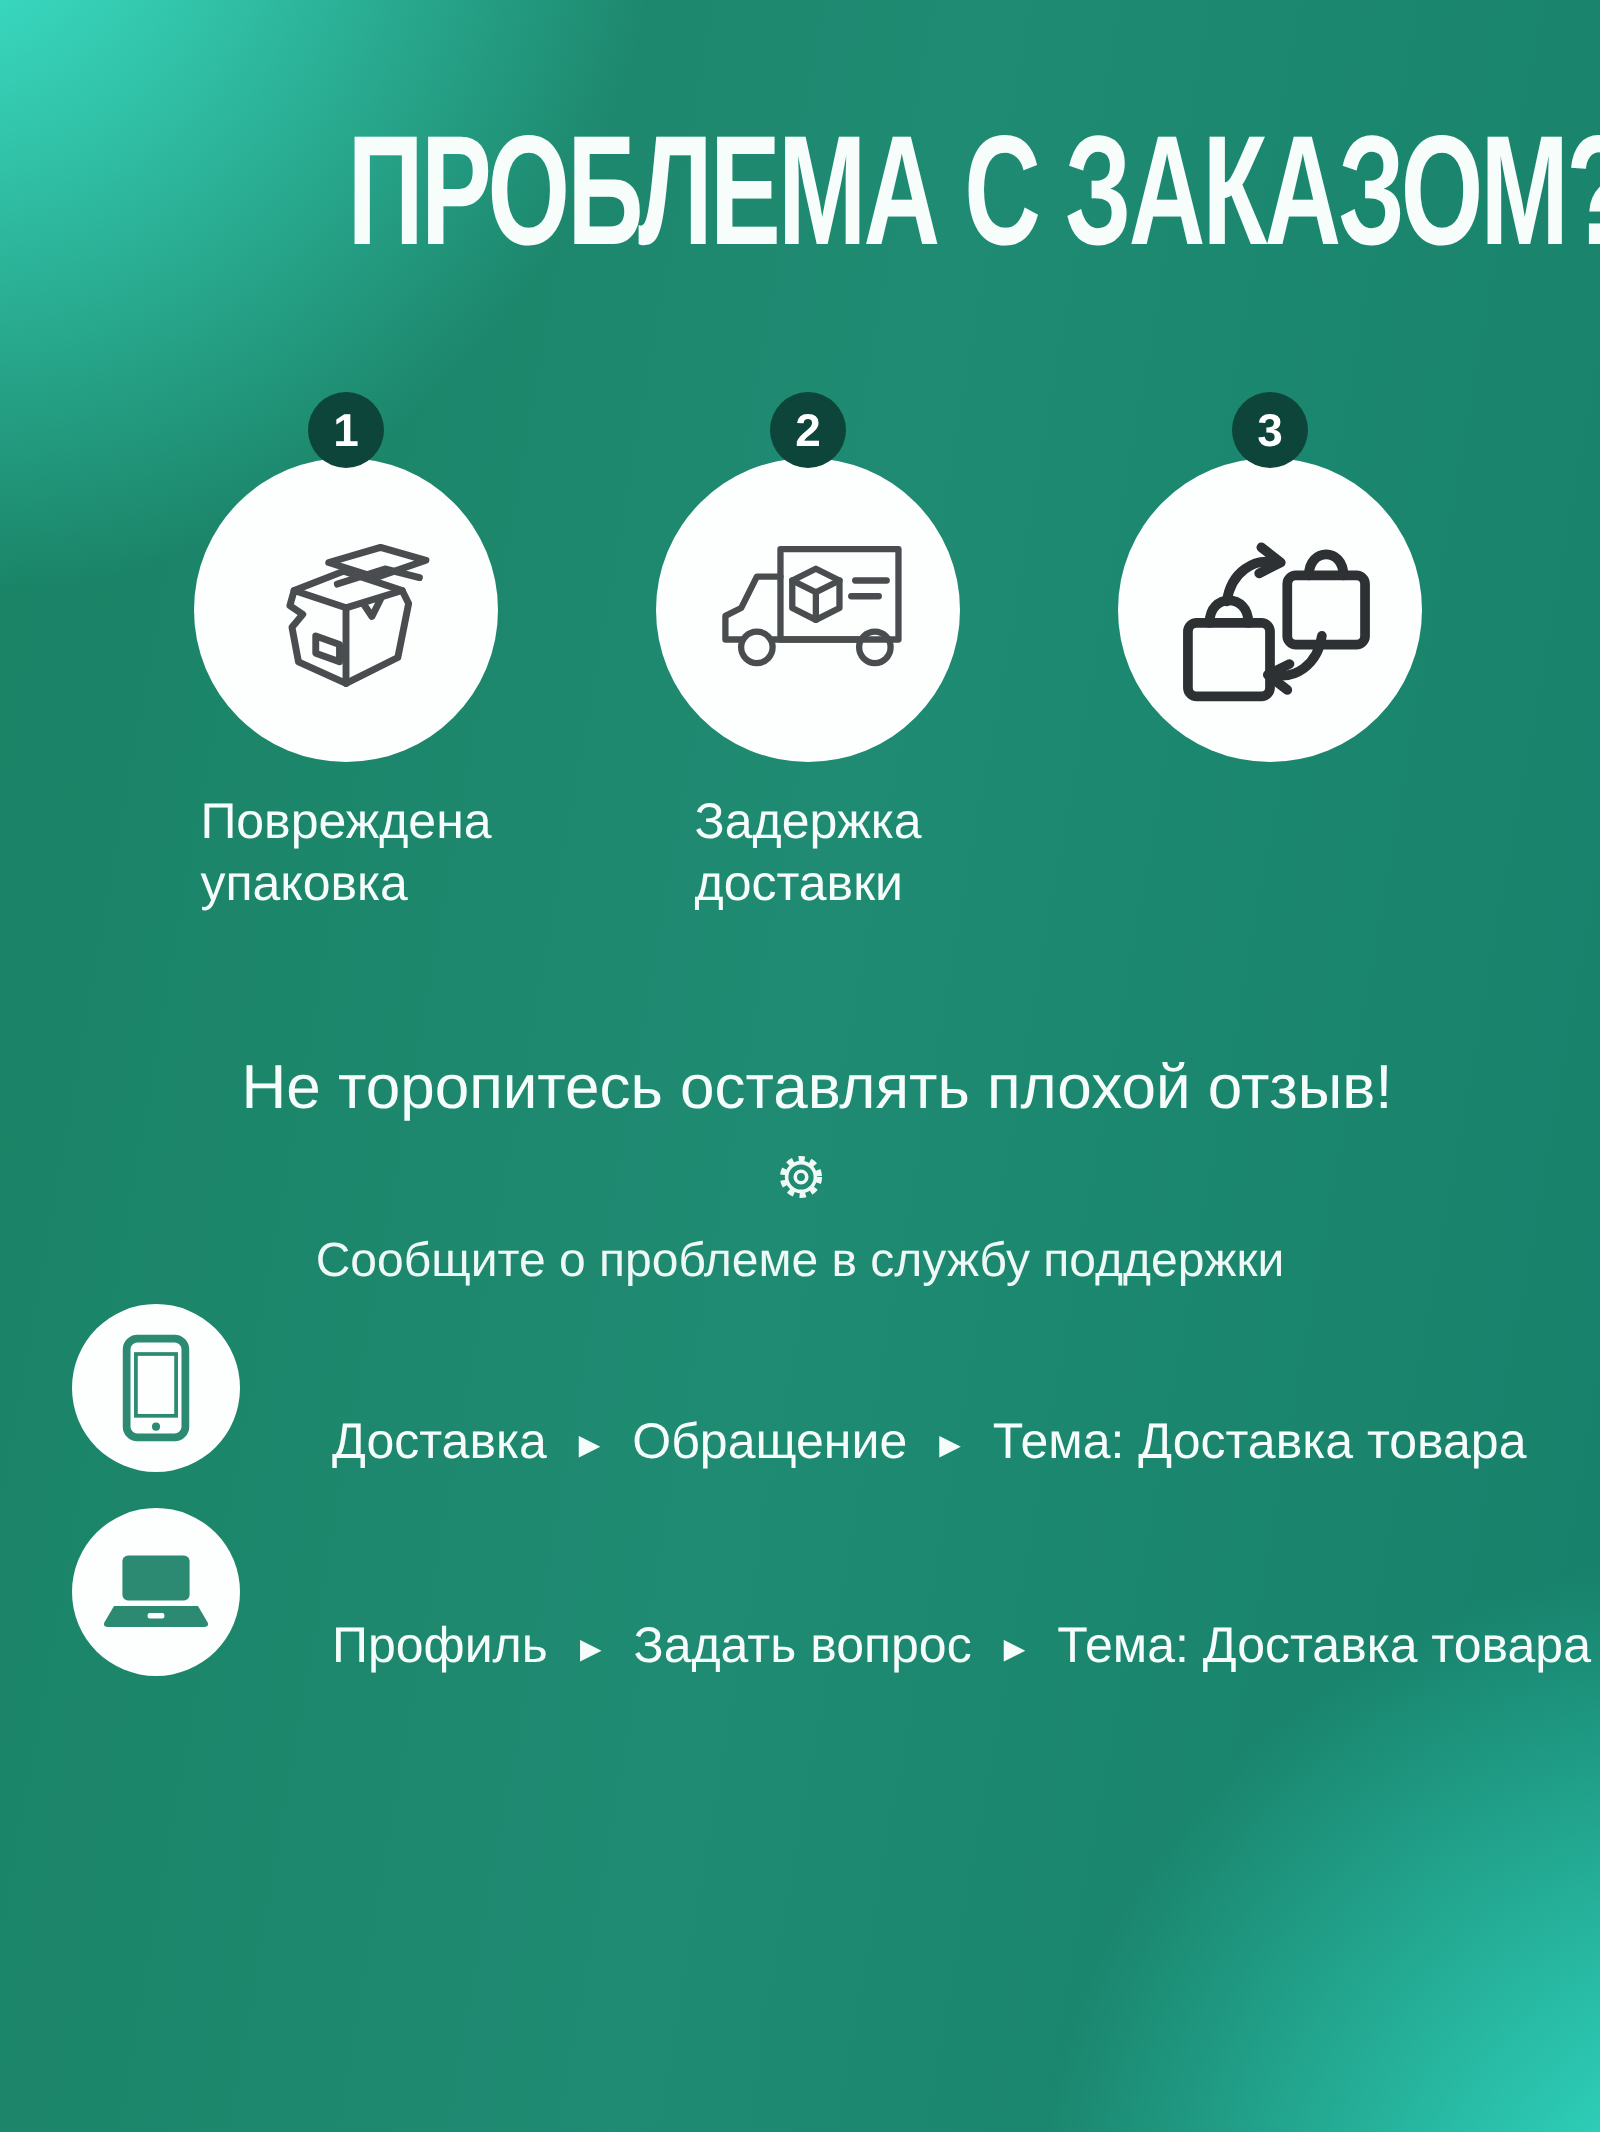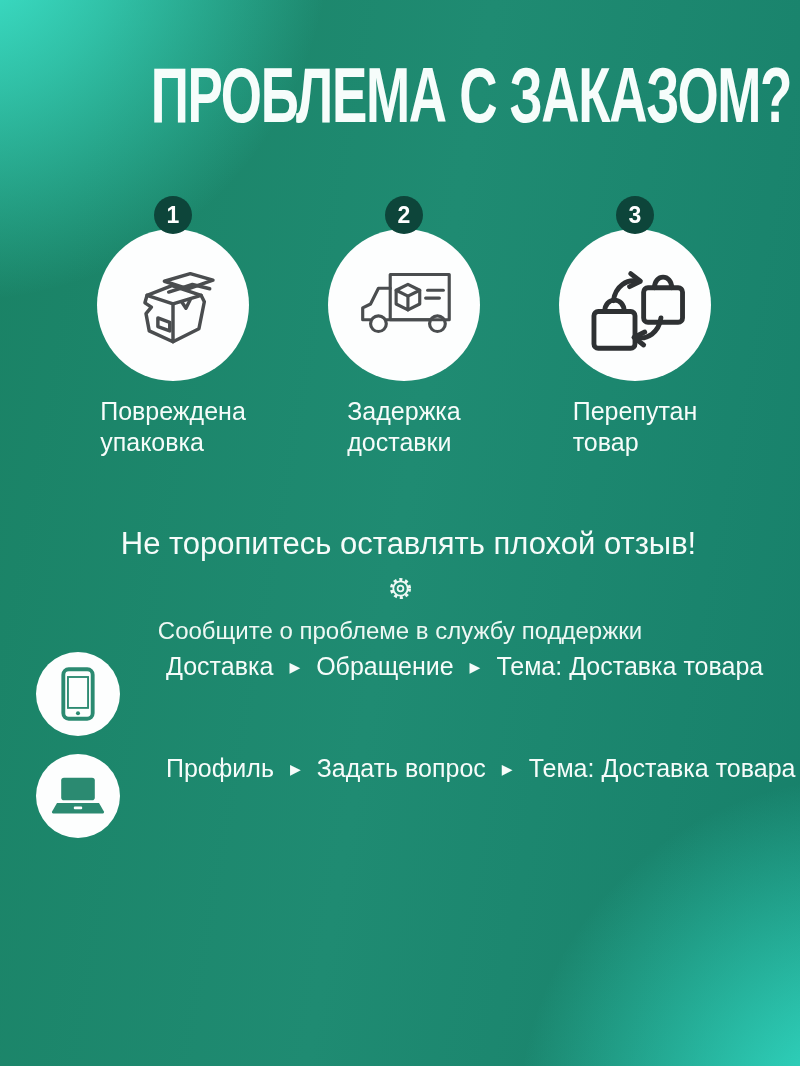--- a/index.html
+++ b/index.html
@@ -7,21 +7,21 @@
   .page {
     position:relative; width:800px; height:1066px; overflow:hidden;
     font-family:"Liberation Sans", sans-serif;
     background-color:#1d8970;
     background-image:
       radial-gradient(circle 640px at -40px -70px, rgba(66,242,218,0.95) 0%, rgba(66,242,218,0.55) 26%, rgba(66,242,218,0) 58%),
       radial-gradient(circle 600px at 865px 1125px, rgba(56,242,220,0.9) 0%, rgba(56,242,220,0.5) 26%, rgba(56,242,220,0) 58%),
       linear-gradient(100deg, #1a8265 0%, #1f8b72 50%, #17806a 100%);
     color:#f3fbf8;
   }
-  .title-wrap { position:absolute; top:50px; left:0; right:0; text-align:center; }
+  .title-wrap { position:absolute; top:50px; left:0; right:0; text-align:center;padding-left:23px; }
   .title-inner {
     display:inline-block; font-size:78px; font-weight:700; letter-spacing:-2px;
     color:#f6fdfb; transform:scaleX(0.68); transform-origin:50% 50%; white-space:nowrap;
   }
   .steps { position:absolute; top:196px; left:68px; right:60px; display:flex; justify-content:space-between; }
   .step { position:relative; width:210px; display:flex; flex-direction:column; align-items:center; }
   .step-badge {
     position:absolute; top:0; left:50%; transform:translateX(-50%); z-index:2;
     width:38px; height:38px; border-radius:50%; background:#0d453a;
     display:flex; align-items:center; justify-content:center;
@@ -31,21 +31,21 @@
     margin-top:33px; width:152px; height:152px; border-radius:50%; background:#fdfefe;
     display:flex; align-items:center; justify-content:center;
   }
   .step-label {
     margin-top:15px; font-size:25px; line-height:1.22; 
     color:#f6fcfa; white-space:pre-line;
   }
   .note { position:absolute; top:526px; left:0; right:0; text-align:center; }
   .note-heading { font-size:31px; color:#f6fcfa;margin-left:17px; }
   .note-sub { margin-top:13px; display:flex; align-items:center; justify-content:center; gap:15px; font-size:24px; color:#eef8f4;flex-direction:column; }
-  .row { position:absolute; left:36px; right:16px; display:flex; align-items:flex-start; }
+  .row { position:absolute; left:36px; right:16px; display:flex; align-items:flex-end; }
   .row-1 { top:652px; }
   .row-2 { top:754px; }
   .row-circle {
     width:84px; height:84px; border-radius:50%; background:#fdfefe; flex:0 0 84px;
     display:flex; align-items:center; justify-content:center; margin-right:46px;
   }
   .path { display:flex; align-items:center; gap:14px; font-size:25px; color:#f6fcfa; white-space:nowrap; }
   .sep { font-size:14px; color:#f6fcfa; line-height:1; padding:0 2px; }
   .footer { position:absolute; top:884px; left:0; right:0; text-align:center; font-size:27px; line-height:1.3; color:#f3fbf8; white-space:pre-line; }
   svg { display:block; }
@@ -111,22 +111,20 @@
             <path d="M68 34 C68 21 84 21 84 34"></path>
             <rect x="12" y="56" width="38" height="34" rx="4"></rect>
             <path d="M22 56 C22 42 40 42 40 56"></path>
             <path d="M30 46 C32 32 43 26 52 28"></path>
             <path d="M46 21 L55 28 L45 33"></path>
             <path d="M74 62 C72 76 61 82 52 80"></path>
             <path d="M58 87 L49 80 L59 75"></path>
           </svg>
         </span>
       </div>
-      <div class="step-label">Перепутан
-товар</div>
     </div>
 
   </div>
 
   <div class="note">
     <div class="note-heading">Не торопитесь оставлять плохой отзыв!</div>
     <div class="note-sub">
       <span>
         <svg width="27" height="27" viewBox="0 0 30 30" fill="none" stroke="#eef8f4">
           <circle cx="15" cy="15" r="10" stroke-width="3.4" stroke-dasharray="3.4 3.1"></circle>

